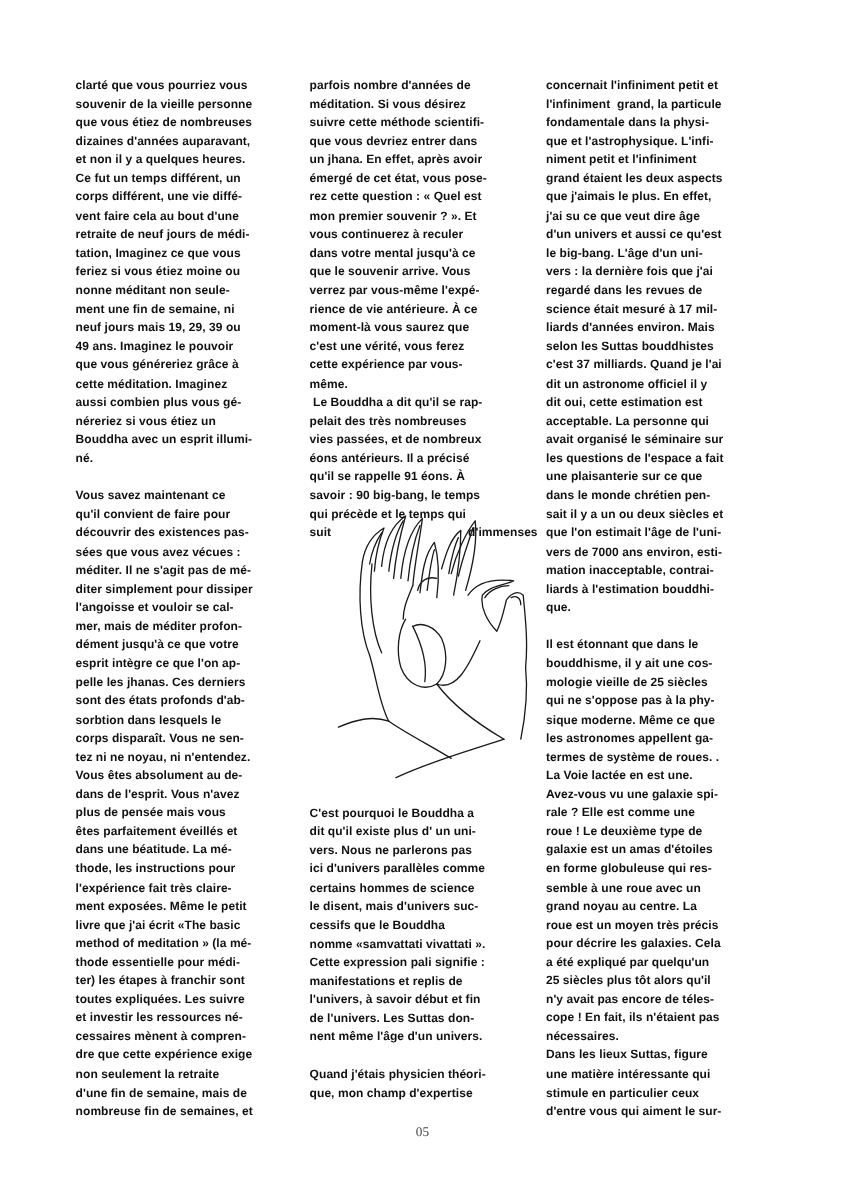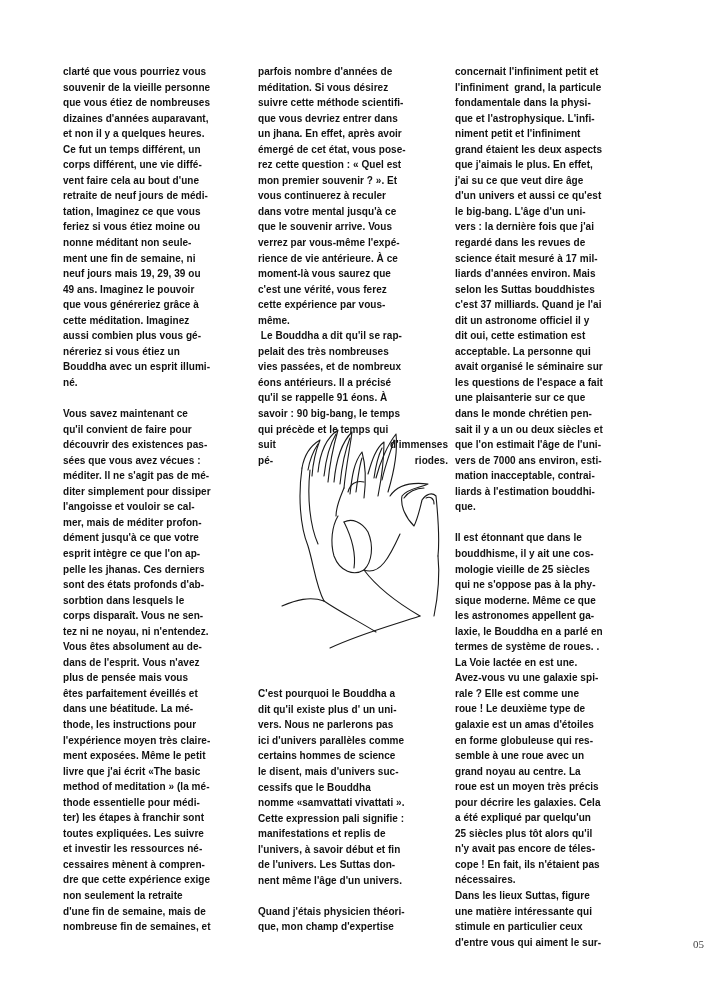--- a/index.html
+++ b/index.html
@@ -28,21 +28,21 @@
     position: absolute;
     left: 280px;
     top: 426px;
     width: 170px;
     height: 230px;
   }
   .page-number {
     position: absolute;
     left: 0; width: 704px;
     top: 938px;
-    text-align: right;
+    text-align: center;
     font-family: "Liberation Serif", serif;
     font-size: 11px;
     color: #444444;
   }
 </style>
 </head>
 <body>
 
 <div class="page">
 
@@ -86,21 +86,21 @@
         <span class="line">sont des états profonds d'ab-</span>
         <span class="line">sorbtion dans lesquels le</span>
         <span class="line">corps disparaît. Vous ne sen-</span>
         <span class="line">tez ni ne noyau, ni n'entendez.</span>
         <span class="line">Vous êtes absolument au de-</span>
         <span class="line">dans de l'esprit. Vous n'avez</span>
         <span class="line">plus de pensée mais vous</span>
         <span class="line">êtes parfaitement éveillés et</span>
         <span class="line">dans une béatitude. La mé-</span>
         <span class="line">thode, les instructions pour</span>
-        <span class="line">l'expérience moyen très claire-</span>
+        <span class="line">l'expérience fait très claire-</span>
         <span class="line">ment exposées. Même le petit</span>
         <span class="line">livre que j'ai écrit «The basic</span>
         <span class="line">method of meditation » (la mé-</span>
         <span class="line">thode essentielle pour médi-</span>
         <span class="line">ter) les étapes à franchir sont</span>
         <span class="line">toutes expliquées. Les suivre</span>
         <span class="line">et investir les ressources né-</span>
         <span class="line">cessaires mènent à compren-</span>
         <span class="line">dre que cette expérience exige</span>
         <span class="line">non seulement la retraite</span>
@@ -134,24 +134,20 @@
         <span class="line">pelait des très nombreuses</span>
         <span class="line">vies passées, et de nombreux</span>
         <span class="line">éons antérieurs. Il a précisé</span>
         <span class="line">qu'il se rappelle 91 éons. À</span>
         <span class="line">savoir : 90 big-bang, le temps</span>
         <span class="line">qui précède et le temps qui</span>
       </div>
     <span class="split">
       <span class="l">suit</span>
       <span class="r">d'immenses</span>
-    </span>
-    <span class="split">
-      <span class="l">pé-</span>
-      <span class="r">riodes.</span>
     </span>
     <span class="figure-gap"></span>
     <div>
         <span class="line">C'est pourquoi le Bouddha a</span>
         <span class="line">dit qu'il existe plus d' un uni-</span>
         <span class="line">vers. Nous ne parlerons pas</span>
         <span class="line">ici d'univers parallèles comme</span>
         <span class="line">certains hommes de science</span>
         <span class="line">le disent, mais d'univers suc-</span>
         <span class="line">cessifs que le Bouddha</span>
@@ -202,21 +198,20 @@
         <span class="line">que.</span>
       </div>
     <span class="gap"></span>
     <div>
         <span class="line">Il est étonnant que dans le</span>
         <span class="line">bouddhisme, il y ait une cos-</span>
         <span class="line">mologie vieille de 25 siècles</span>
         <span class="line">qui ne s'oppose pas à la phy-</span>
         <span class="line">sique moderne. Même ce que</span>
         <span class="line">les astronomes appellent ga-</span>
-        <span class="line">laxie, le Bouddha en a parlé en</span>
         <span class="line">termes de système de roues. .</span>
         <span class="line">La Voie lactée en est une.</span>
         <span class="line">Avez-vous vu une galaxie spi-</span>
         <span class="line">rale ? Elle est comme une</span>
         <span class="line">roue ! Le deuxième type de</span>
         <span class="line">galaxie est un amas d'étoiles</span>
         <span class="line">en forme globuleuse qui res-</span>
         <span class="line">semble à une roue avec un</span>
         <span class="line">grand noyau au centre. La</span>
         <span class="line">roue est un moyen très précis</span>

